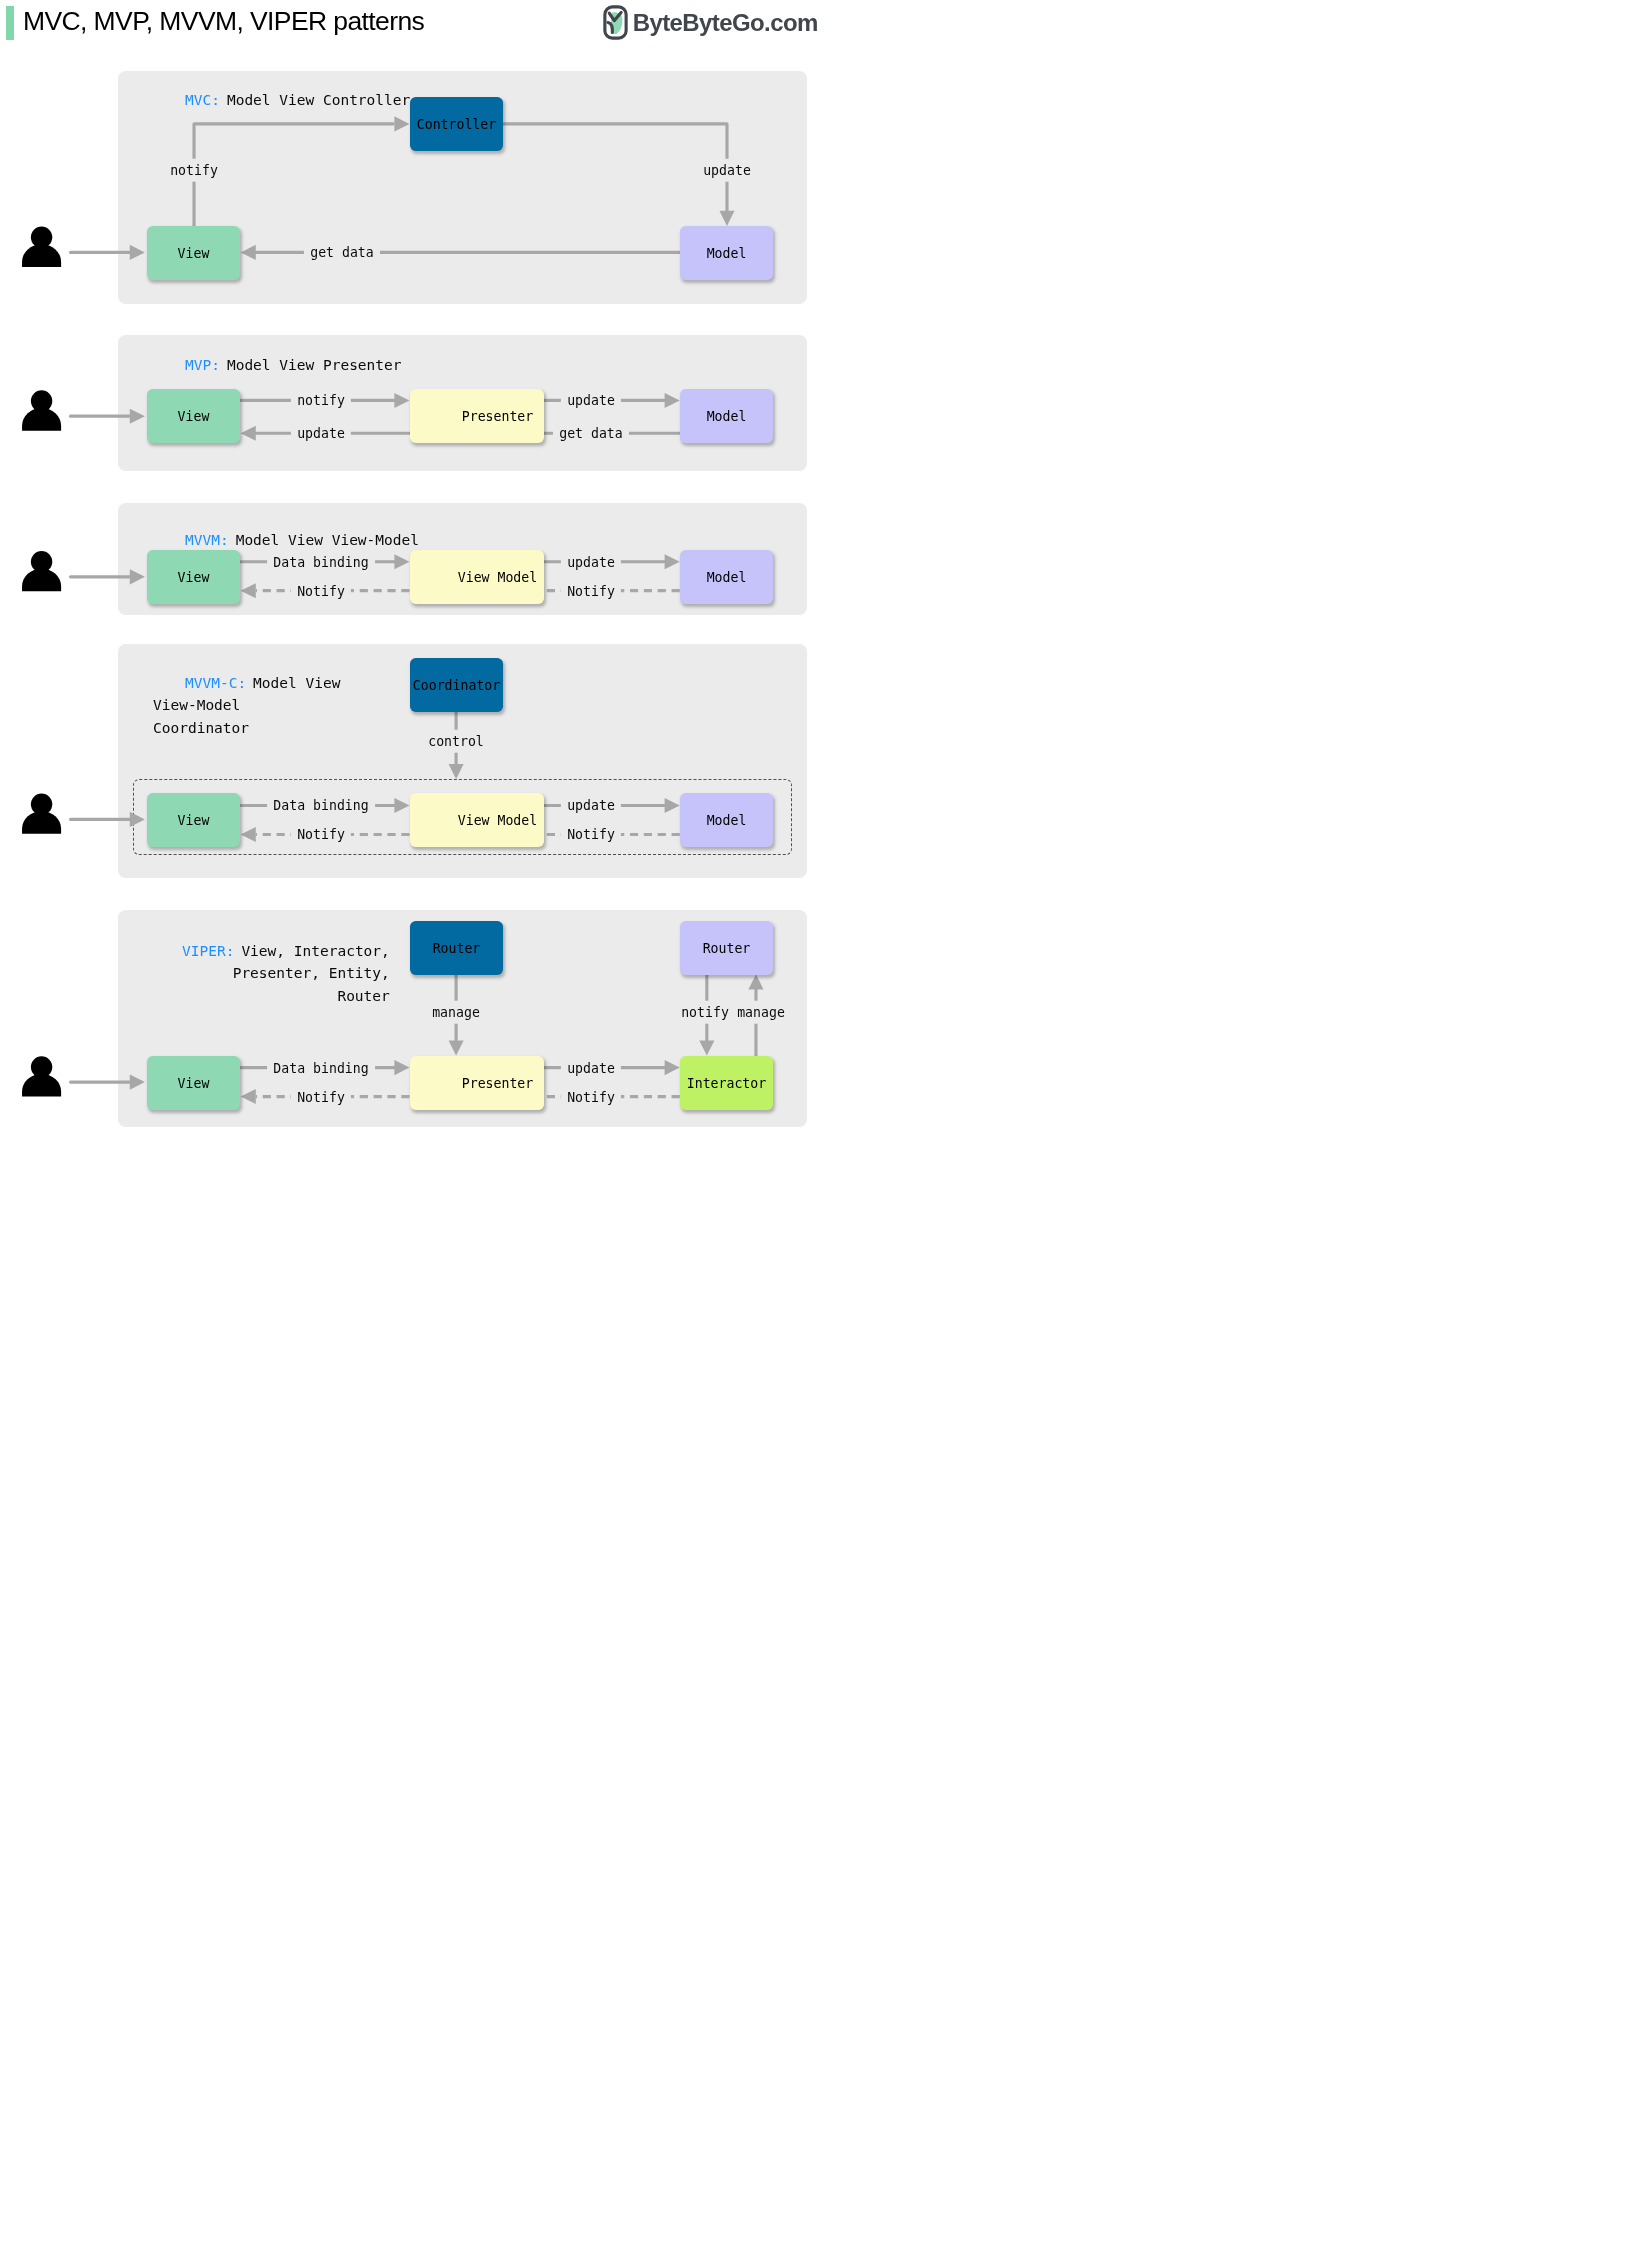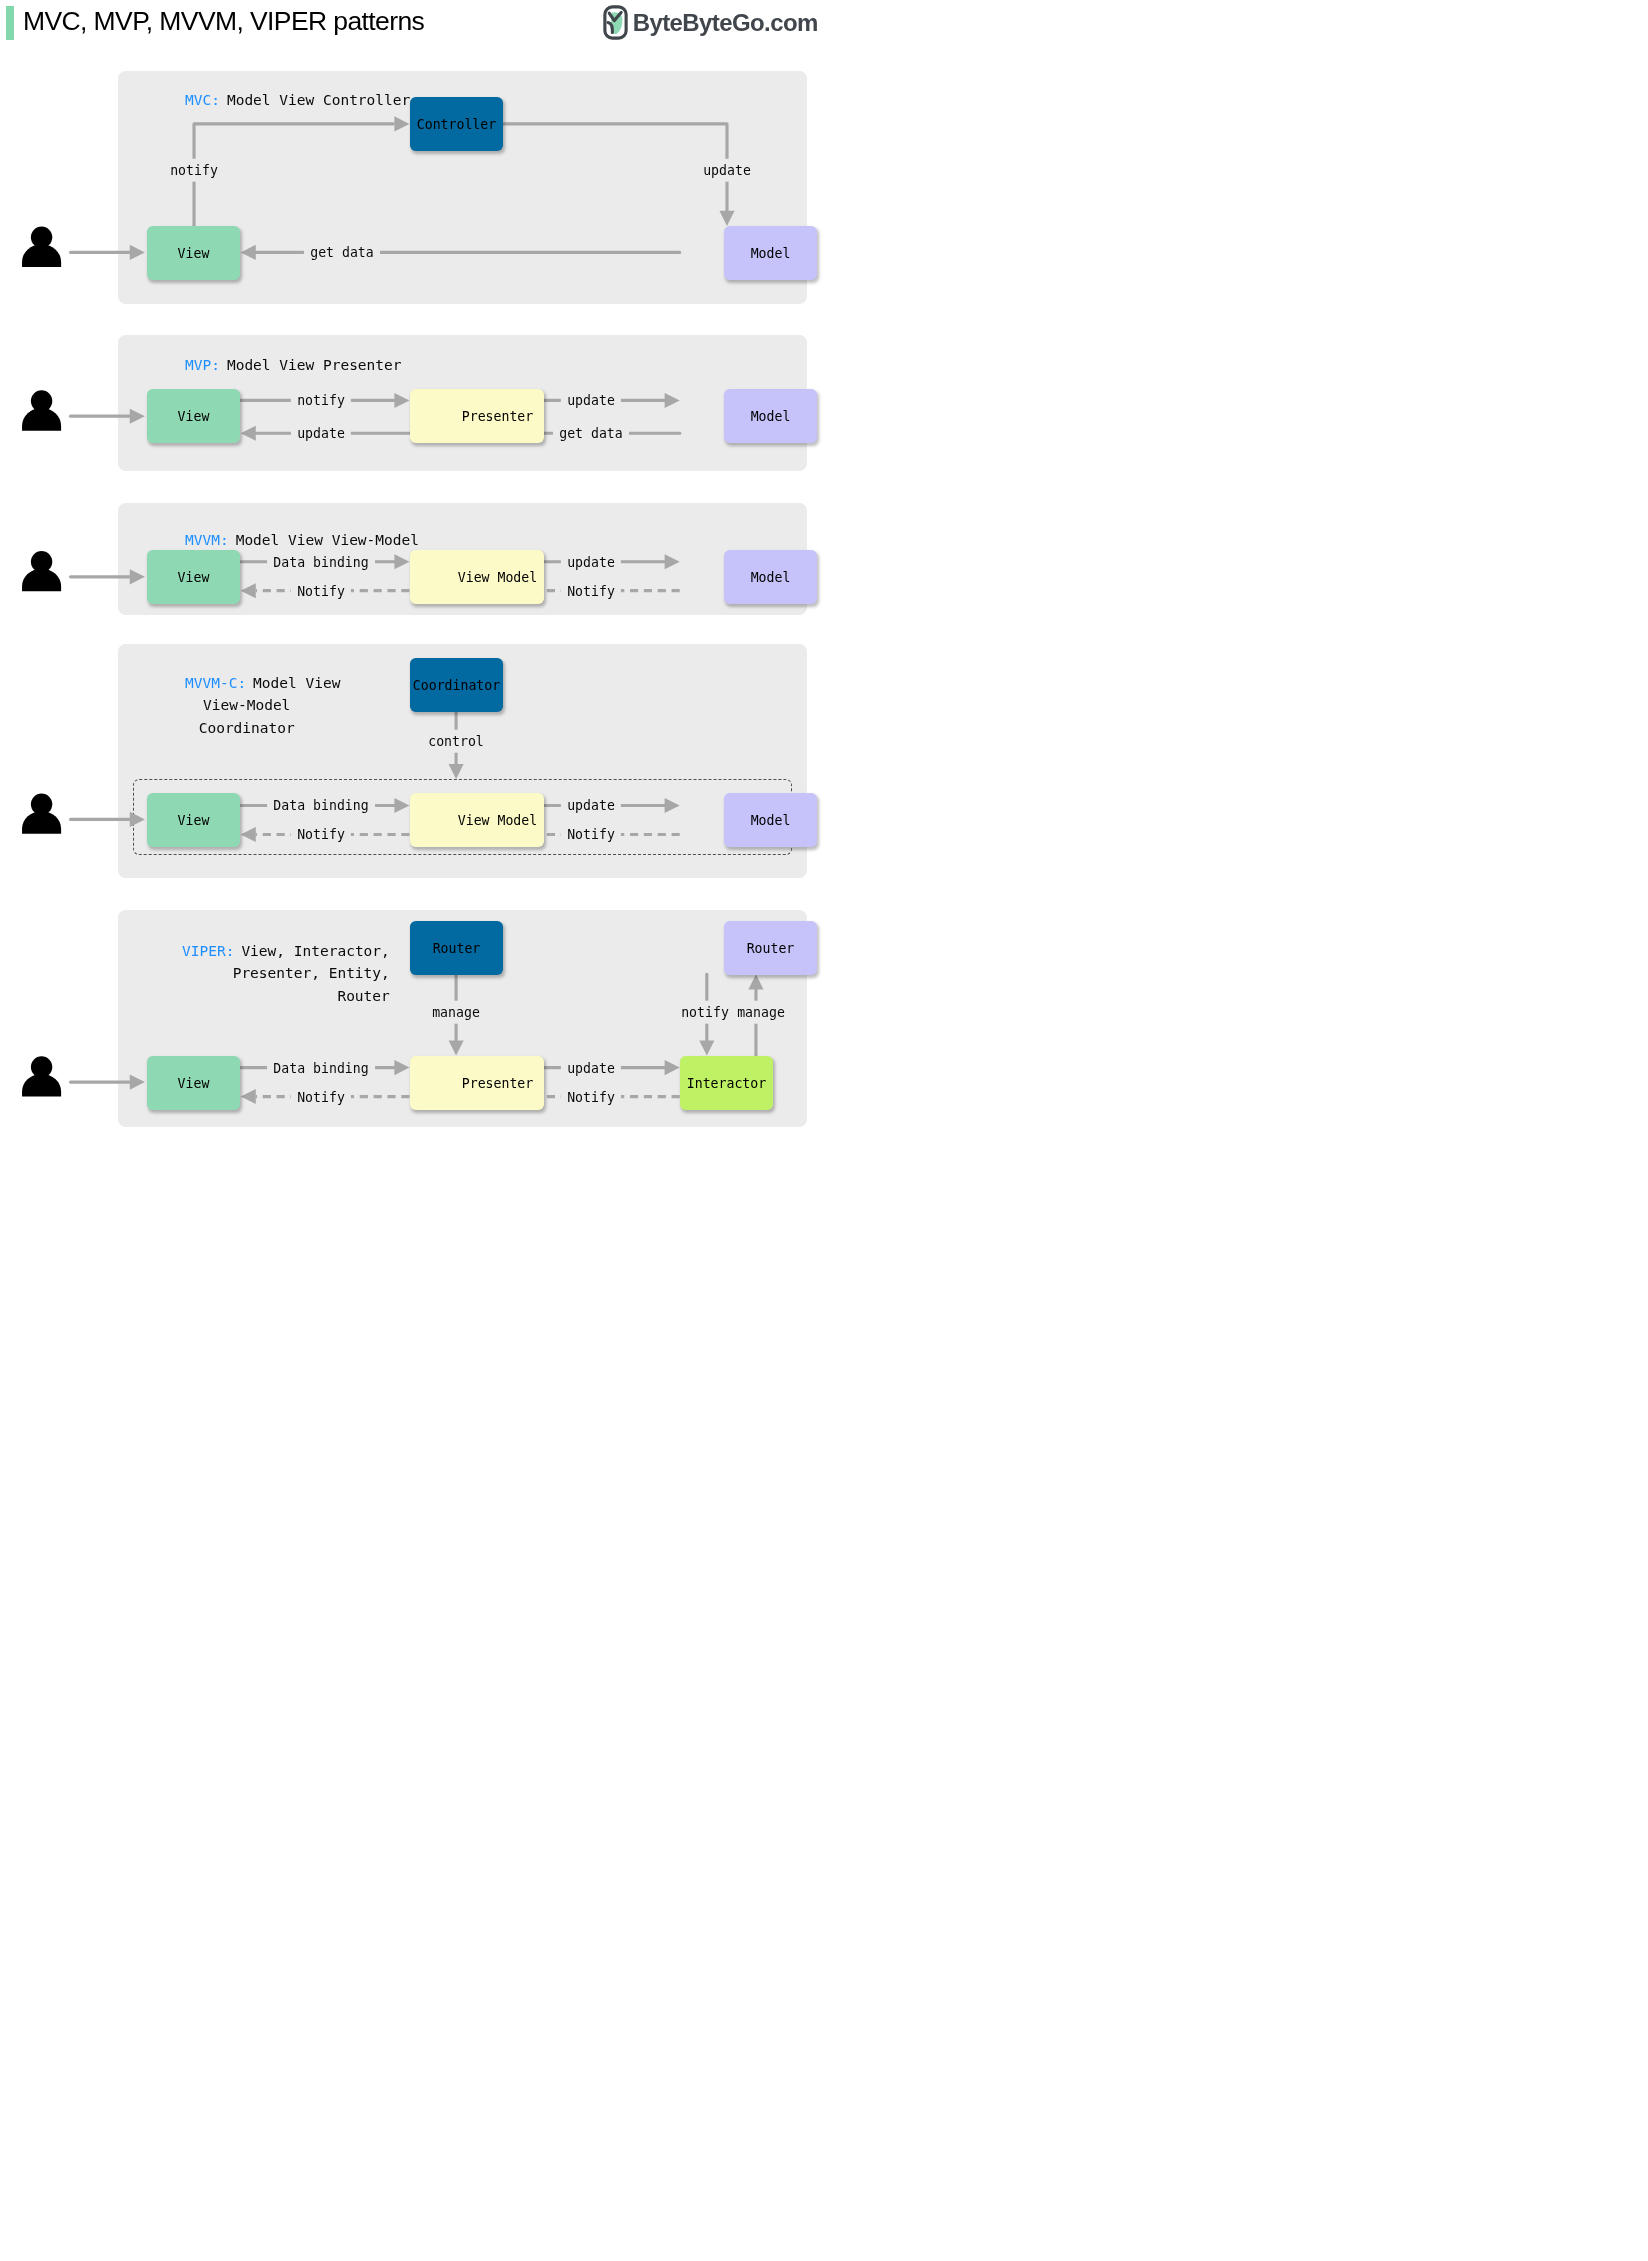--- a/index.html
+++ b/index.html
@@ -28,33 +28,33 @@
   .dash{stroke:#a7a7a7;stroke-width:5;fill:none;stroke-linecap:butt;stroke-dasharray:13 9;}
   .ah{fill:#a7a7a7;stroke:none;}
   .person{fill:#000;}
 
   
   .box{position:absolute;width:93px;height:54px;border-radius:5.7px;z-index:4;
     display:flex;align-items:center;justify-content:center;
     font-size:13.2px;color:#000;box-shadow:1.9px 2.5px 3.2px rgba(0,0,0,.26);white-space:nowrap;}
   .c-green{background:#8ed9b3;}
   .c-pink{background:#0369a1;}
-  .c-purple{background:#c5c3fa;margin-left:44px;}
+  .c-purple{background:#c5c3fa;}
   .c-yellow{background:#fcfac6;padding-left:41px;}
   .c-magenta{background:#bef264;}
 
   
   .elabel{position:absolute;transform:translate(-50%,-50%);background:#ebebeb;
     padding:3.8px 6.3px;font-size:13.2px;color:#0a0a0a;z-index:4;white-space:nowrap;}
   .elabel.tight{padding:3.8px 2.5px;}
 
   
   .ptitle{position:absolute;font-size:14.5px;color:#0a0a0a;z-index:4;white-space:nowrap;line-height:1.55;}
   .ptitle .blue{color:#1e8fff;margin-right:7px;padding-left:32px;}
-  .ptitle.center{text-align:center;}
+  .ptitle.center{}
   .ptitle.right{text-align:right;}
 </style>
 </head>
 <body>
 
 <div class="accent-bar"></div>
 <h1 class="page-title">MVC, MVP, MVVM, VIPER patterns</h1>
 <div class="logo">
   <svg width="25" height="35" viewBox="0 0 40 56">
     <rect x="3" y="3" width="34" height="50" rx="12" fill="#ffffff" stroke="#40464b" stroke-width="5"></rect>

